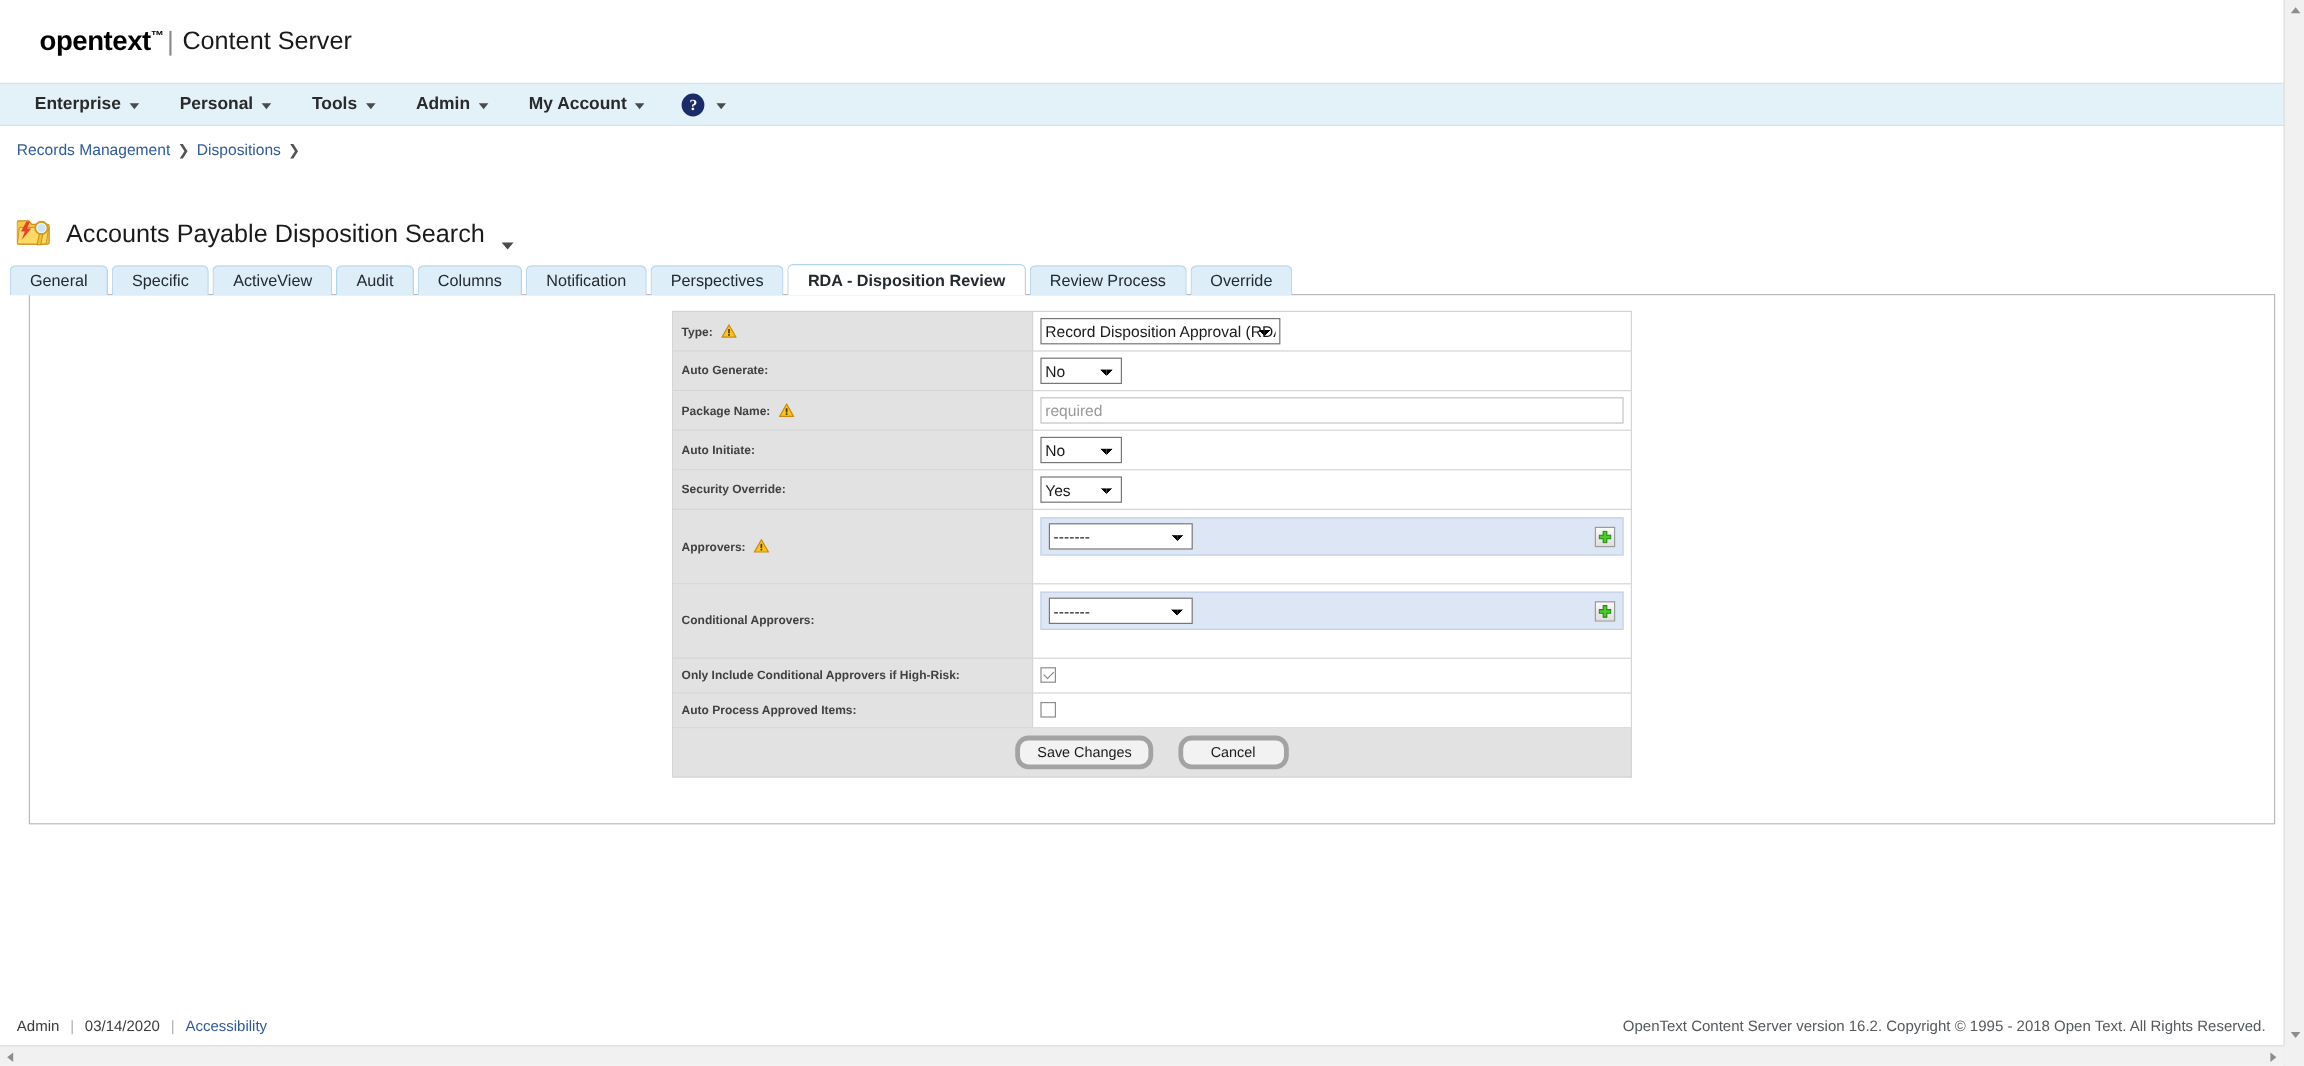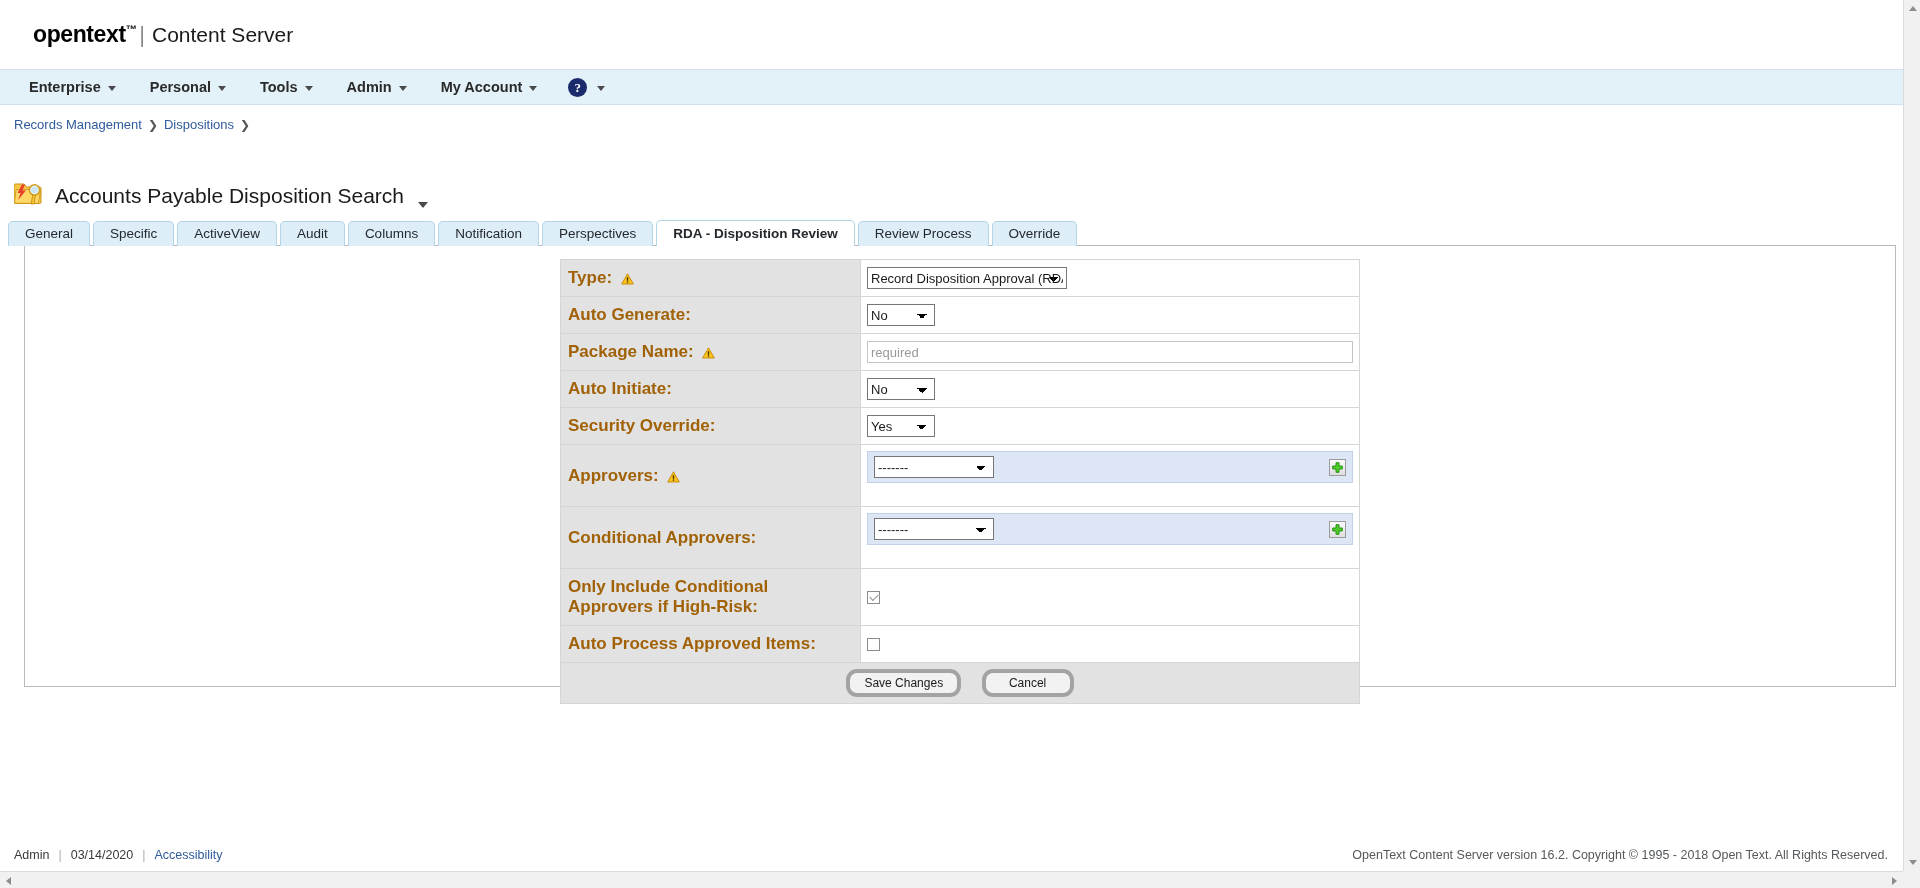--- a/index.html
+++ b/index.html
@@ -181,23 +181,23 @@
   }
   .formtable td {
     border: 1px solid #d5d5d5;
     padding: 0;
     vertical-align: middle;
   }
   td.lbl {
     width: 300px;
     background: #e2e2e2;
     padding: 8px 10px 8px 7px;
-    font-size: 17px;
+    font-size: 10px;
     font-weight: bold;
-    color: #a16207;
+    color: #404040;
     vertical-align: middle;
   }
   td.val {
     background: #ffffff;
     padding: 5px 6px;
   }
   td.lbl.tall { height: 62px; }
 
   .warnicon {
     display: inline-block;

